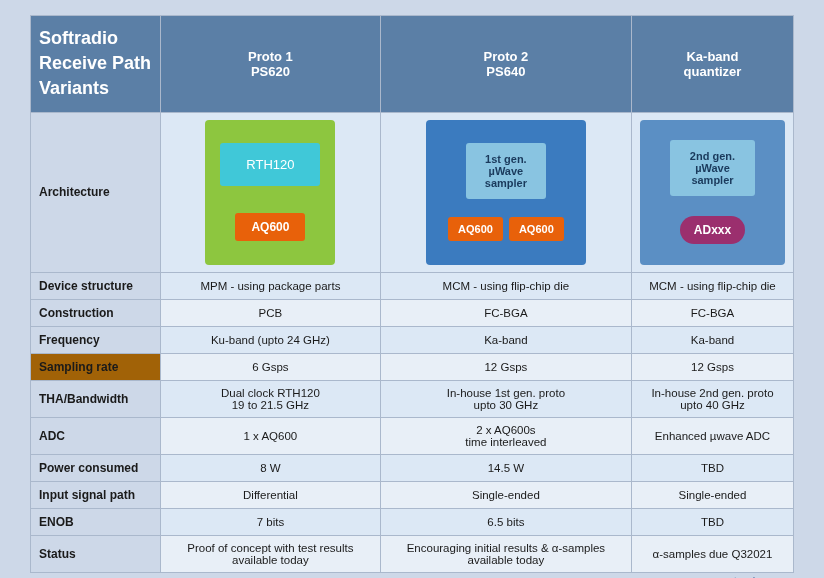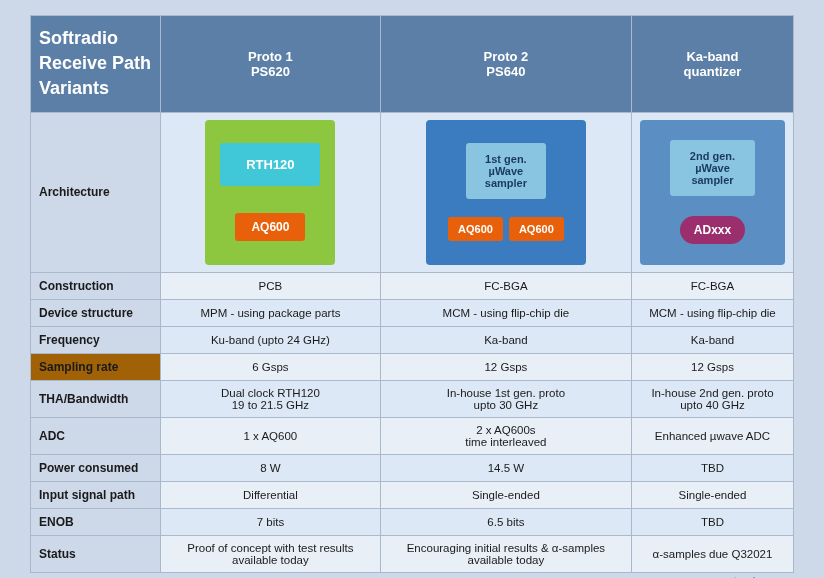--- a/index.html
+++ b/index.html
@@ -76,21 +76,21 @@
       display: flex;
       flex-direction: column;
       align-items: center;
       justify-content: space-around;
       border-radius: 4px;
       padding: 10px;
     }
     .box-rth120 {
       background: #40c8d8;
       color: white;
-      font-weight: bold;
+      font-weight: normal;
       font-size: 13px;
       padding: 14px 18px;
       border-radius: 3px;
       width: 100px;
       text-align: center;
     }
     .box-aq600-green {
       background: #e8610a;
       color: white;
       font-weight: bold;
@@ -217,31 +217,31 @@
                 <span>sampler</span>
               </div>
               <div class="box-adxxx">
                 <span>ADxxx</span>
               </div>
             </div>
           </div>
         </td>
       </tr>
 
+      <tr>
+        <td class="row-label">Device structure</td>
+        <td class="data-cell">MPM - using package parts</td>
+        <td class="data-cell">MCM - using flip-chip die</td>
+        <td class="data-cell">MCM - using flip-chip die</td>
+      </tr>
       <tr style="background:#e8eff7;">
         <td class="row-label" style="background:#cdd8e8;">Construction</td>
         <td class="data-cell" style="background:#e8eff7;">PCB</td>
         <td class="data-cell" style="background:#e8eff7;">FC-BGA</td>
         <td class="data-cell" style="background:#e8eff7;">FC-BGA</td>
-      </tr>
-      <tr>
-        <td class="row-label">Device structure</td>
-        <td class="data-cell">MPM - using package parts</td>
-        <td class="data-cell">MCM - using flip-chip die</td>
-        <td class="data-cell">MCM - using flip-chip die</td>
       </tr>
       <tr>
         <td class="row-label">Frequency</td>
         <td class="data-cell">Ku-band (upto 24 GHz)</td>
         <td class="data-cell">Ka-band</td>
         <td class="data-cell">Ka-band</td>
       </tr>
       <tr style="background:#e8eff7;">
         <td class="row-label" style="background:#a16207;">Sampling rate</td>
         <td class="data-cell" style="background:#e8eff7;">6 Gsps</td>

